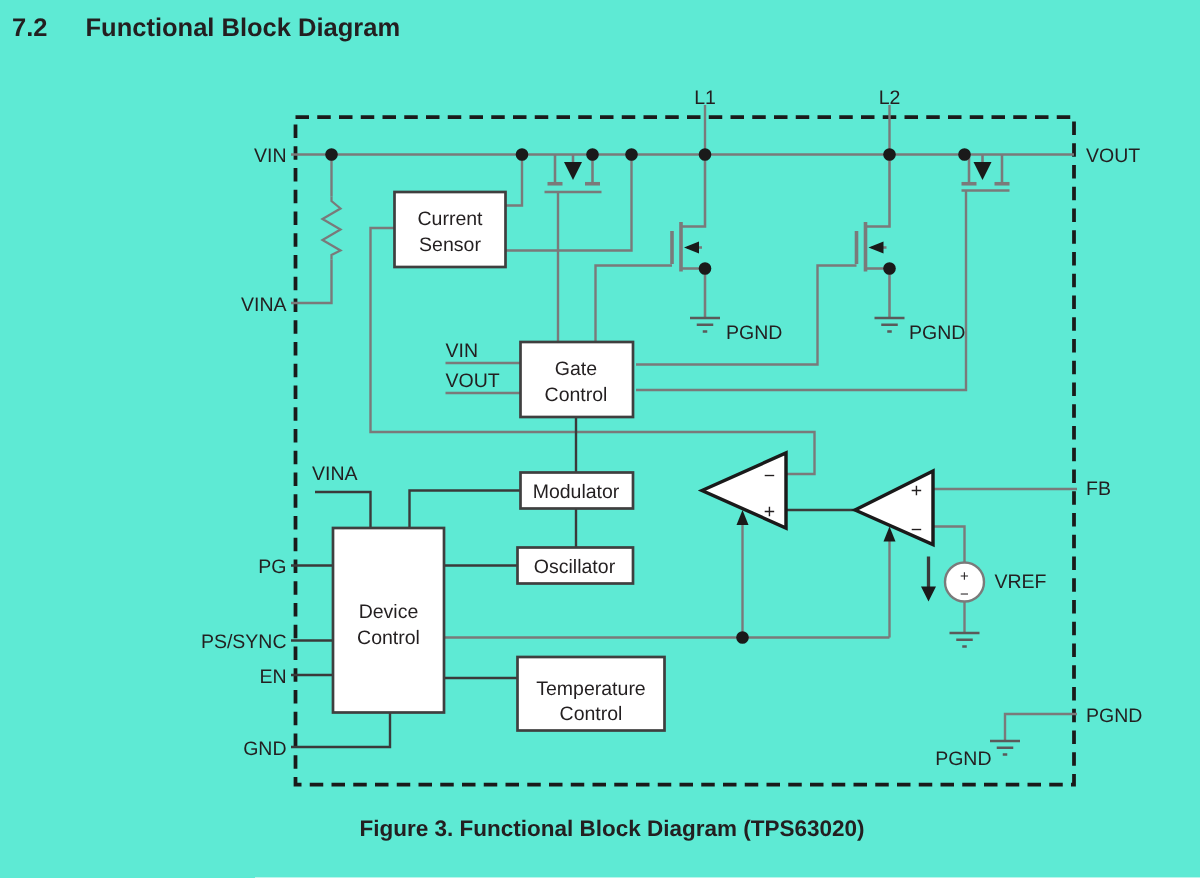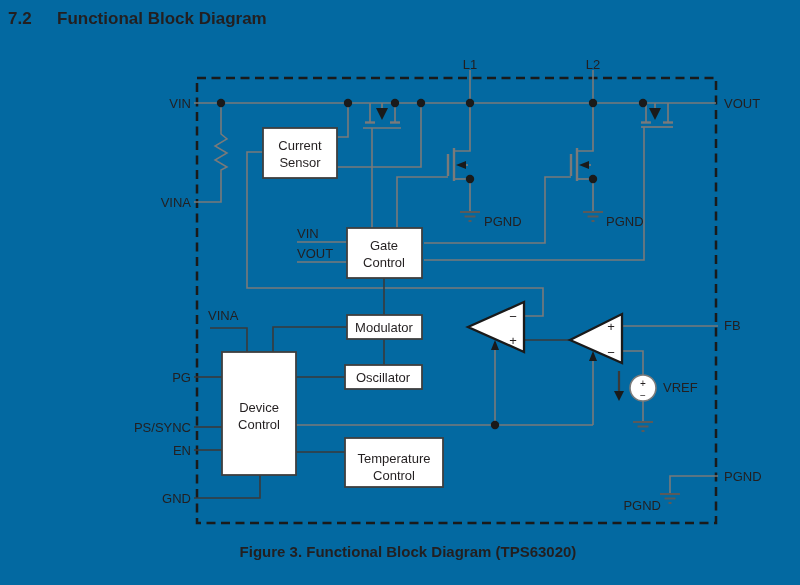--- a/index.html
+++ b/index.html
@@ -1,16 +1,16 @@
 <!DOCTYPE html>
 <html><head>
 <meta charset="utf-8">
 <style>
   html,body{margin:0;padding:0;background:#ffffff;}
-  .page{position:relative;width:800px;height:585px;background:#0369a1;font-family:"Liberation Sans", sans-serif;}
+  .page{position:relative;width:800px;height:585px;background:#5eead4;font-family:"Liberation Sans", sans-serif;}
   svg{display:block;}
   text{fill:#231f20;font-family:"Liberation Sans", sans-serif;font-size:13px;}
   .title-num,.title-main{font-size:17px;font-weight:bold;}
   .caption{font-size:15px;font-weight:bold;}
   .blocktext{font-size:13px;}
   .sign{font-size:13px;}
   .vsign{font-size:10px;}
   .w{stroke:#7a7a7a;stroke-width:1.6;fill:none;}
   .wd{stroke:#3a3a3a;stroke-width:1.6;fill:none;}
   .mos{stroke:#7a7a7a;stroke-width:1.7;fill:none;}

